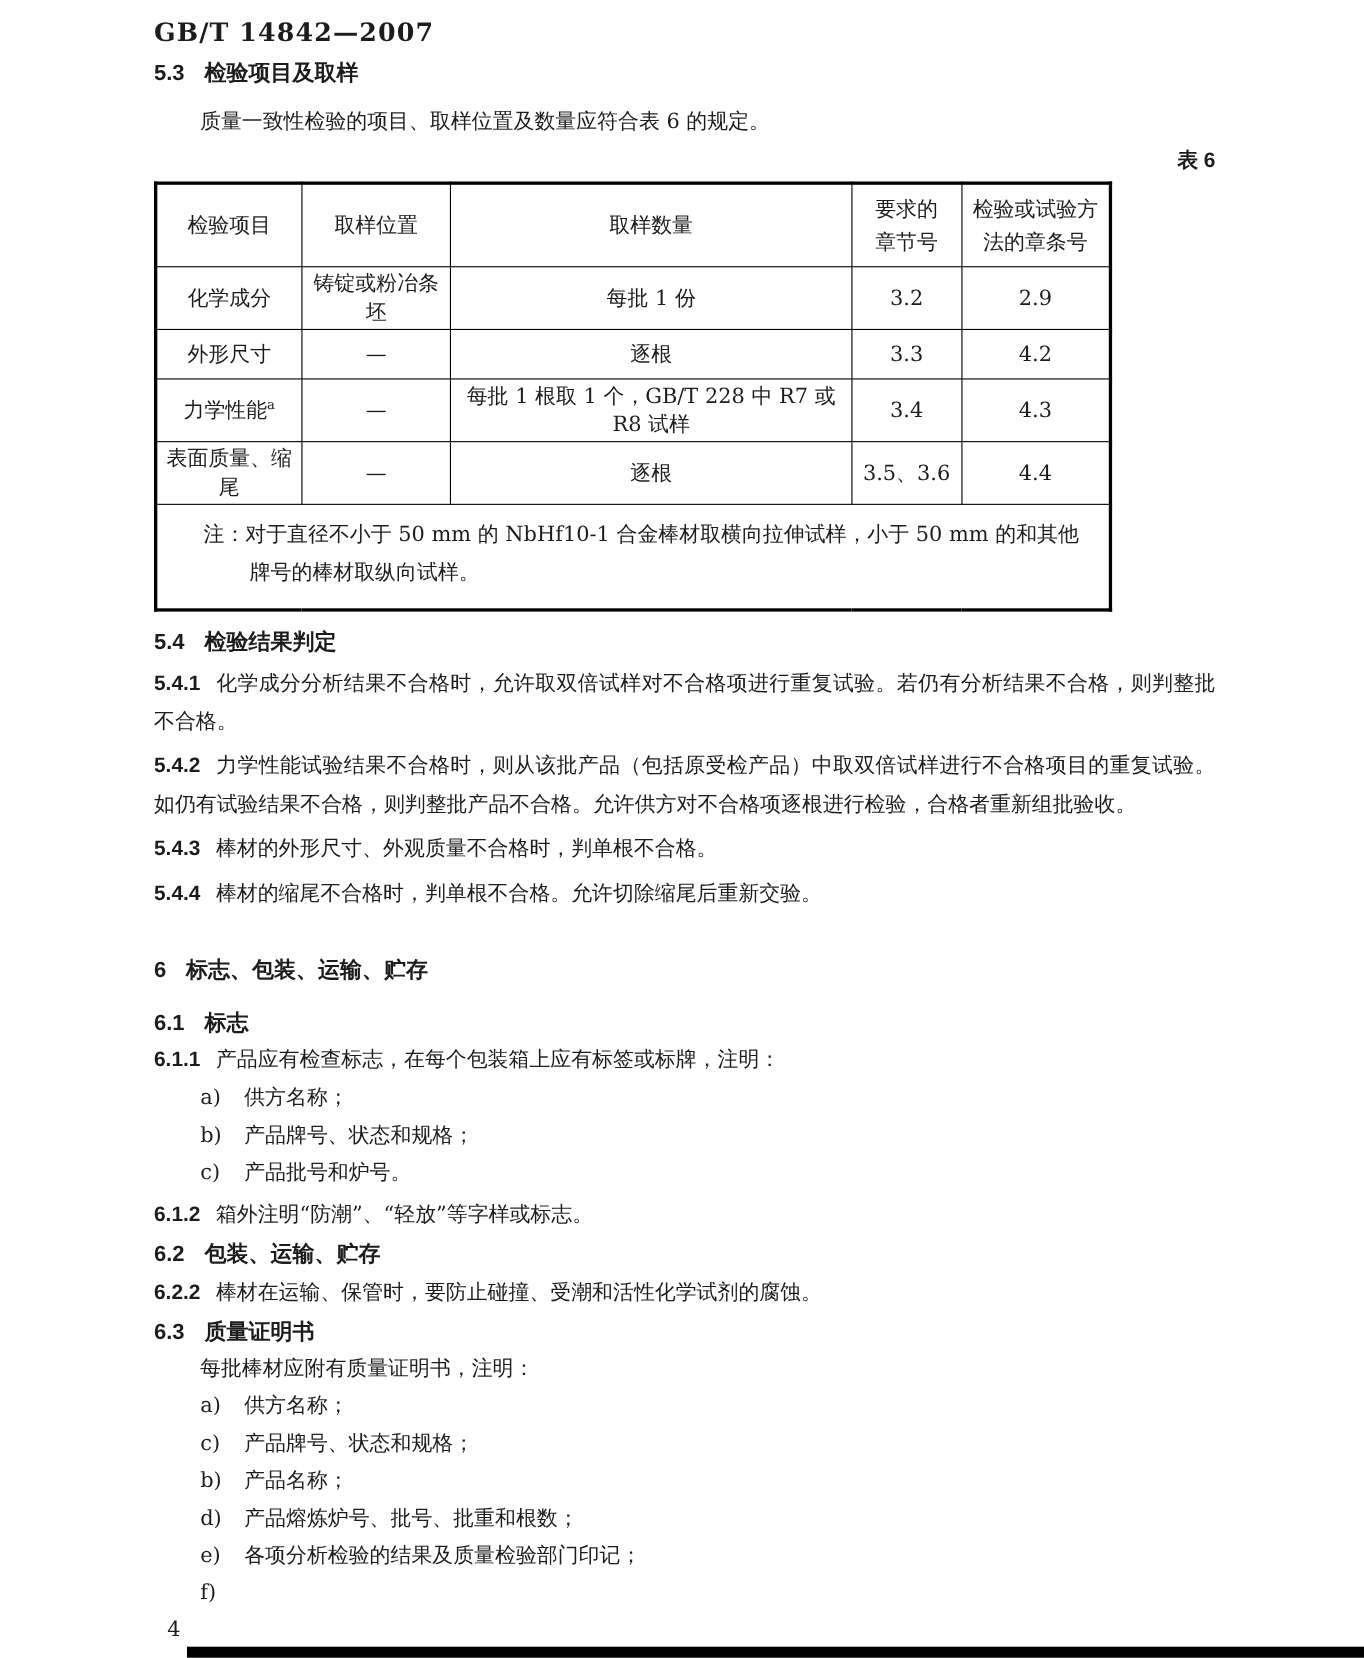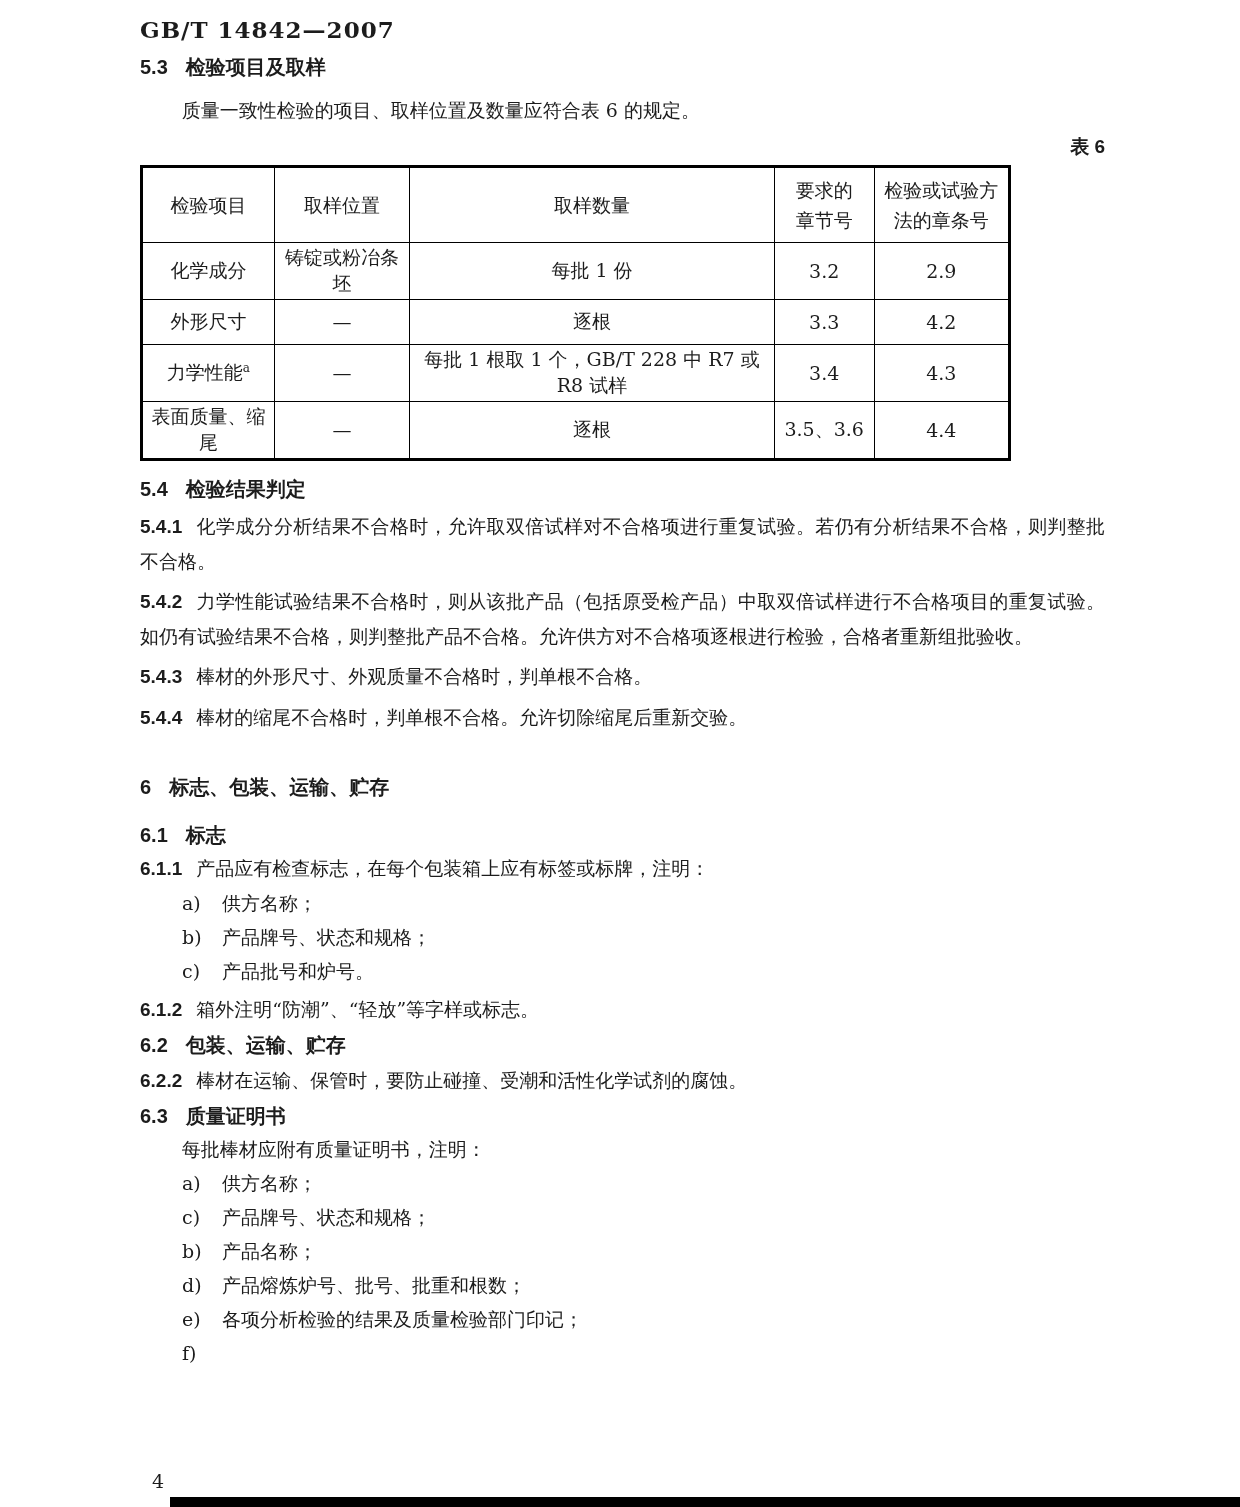--- a/index.html
+++ b/index.html
@@ -164,20 +164,23 @@
         <td class="data">3.4</td>
         <td class="data">4.3</td>
       </tr>
       <tr>
         <td class="data">表面质量、缩尾</td>
         <td class="data">—</td>
         <td class="data">逐根</td>
         <td class="data">3.5、3.6</td>
         <td class="data">4.4</td>
       </tr>
+      <tr>
+        <td class="note-cell" colspan="5">注：对于直径不小于 50 mm 的 NbHf10-1 合金棒材取横向拉伸试样，小于 50 mm 的和其他牌号的棒材取纵向试样。</td>
+      </tr>
     </tbody>
   </table>
 
   <div class="sec-head sub">
     <span class="num">5.4</span><span>检验结果判定</span>
   </div>
 
   <p class="clause">
     <span class="num">5.4.1</span><span>化学成分分析结果不合格时，允许取双倍试样对不合格项进行重复试验。若仍有分析结果不合格，则判整批不合格。</span>
   </p>

